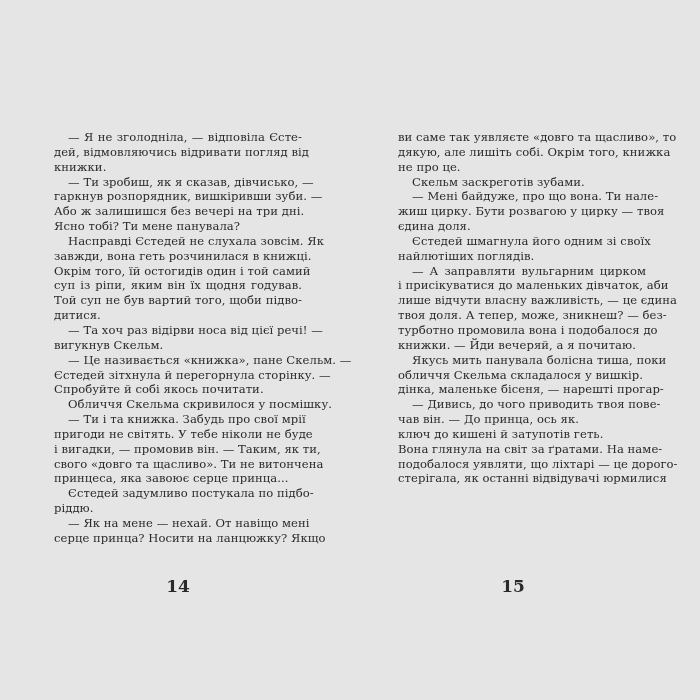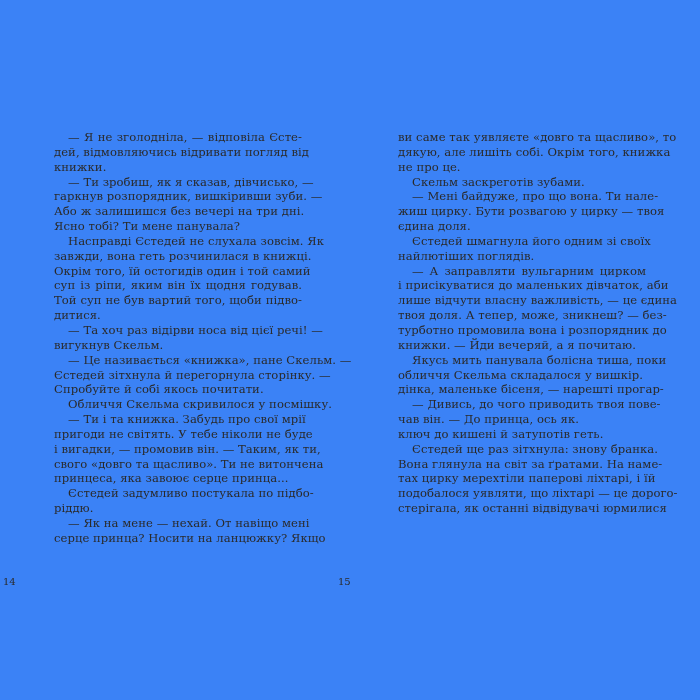--- a/index.html
+++ b/index.html
@@ -1,17 +1,17 @@
 <!DOCTYPE html>
 <html><head>
   <meta charset="utf-8">
   <style>
     html, body { margin: 0; padding: 0; background: #ffffff; }
     body { width: 700px; height: 700px; position: relative; overflow: hidden; }
-    .spread { position: absolute; inset: 0; background: #3b82f6; }
+    .spread { position: absolute; inset: 0; background: #e5e5e5; }
     .page { position: absolute; top: 0; height: 700px; }
     .page.left { left: 0; width: 350px; }
     .page.right { left: 350px; width: 350px; }
     .text-block {
       position: absolute;
       top: 130px;
       font-family: "DejaVu Serif", "Liberation Serif", serif;
       font-size: 11.6px;
       line-height: 14.85px;
       color: #2a2a2a;
@@ -27,24 +27,25 @@
       text-align: justify;
       text-align-last: justify;
       height: 14.85px;
     }
     .line.last { text-align-last: left; }
     .line.indent { padding-left: 14px; }
     .page-number {
       position: absolute;
       top: 576px;
       width: 100%;
-      text-align: left;
+      text-align: center;
       font-family: "DejaVu Serif", "Liberation Serif", serif;
-      font-size: 10px;
+      font-size: 17px;
       color: #2a2a2a;
+      font-weight: bold;
     }
     .page.left .page-number { left: 3px; }
     .page.right .page-number { left: -12px; }
   </style>
 </head>
 <body>
 
 <div class="spread">
   <div class="page left">
     <div class="text-block">
@@ -87,29 +88,27 @@
         <span class="line indent last">Скельм заскреготів зубами.</span>
         <span class="line indent">— Мені байдуже, про що вона. Ти нале-</span>
         <span class="line">жиш цирку. Бути розвагою у цирку — твоя</span>
         <span class="line last">єдина доля.</span>
         <span class="line indent">Єстедей шмагнула його одним зі своїх</span>
         <span class="line last">найлютіших поглядів.</span>
         <span class="line indent">— А заправляти вульгарним цирком</span>
         <span class="line">і присікуватися до маленьких дівчаток, аби</span>
         <span class="line">лише відчути власну важливість, — це єдина</span>
         <span class="line">твоя доля. А тепер, може, зникнеш? — без-</span>
-        <span class="line">турботно промовила вона і розпорядник до</span>
+        <span class="line">турботно промовила вона і подобалося до</span>
         <span class="line last">книжки. — Йди вечеряй, а я почитаю.</span>
         <span class="line indent">Якусь мить панувала болісна тиша, поки</span>
         <span class="line last">обличчя Скельма складалося у вишкір.</span>
         <span class="line">дінка, маленьке бісеня, — нарешті прогар-</span>
         <span class="line indent">— Дивись, до чого приводить твоя пове-</span>
         <span class="line last">чав він. — До принца, ось як.</span>
         <span class="line last">ключ до кишені й затупотів геть.</span>
-        <span class="line indent">Єстедей ще раз зітхнула: знову бранка.</span>
         <span class="line">Вона глянула на світ за ґратами. На наме-</span>
-        <span class="line">тах цирку мерехтіли паперові ліхтарі, і їй</span>
         <span class="line">подобалося уявляти, що ліхтарі — це дорого-</span>
         <span class="line">стерігала, як останні відвідувачі юрмилися</span>
       </div>
     <div class="page-number">15</div>
   </div>
 </div>
 
 </body></html>

